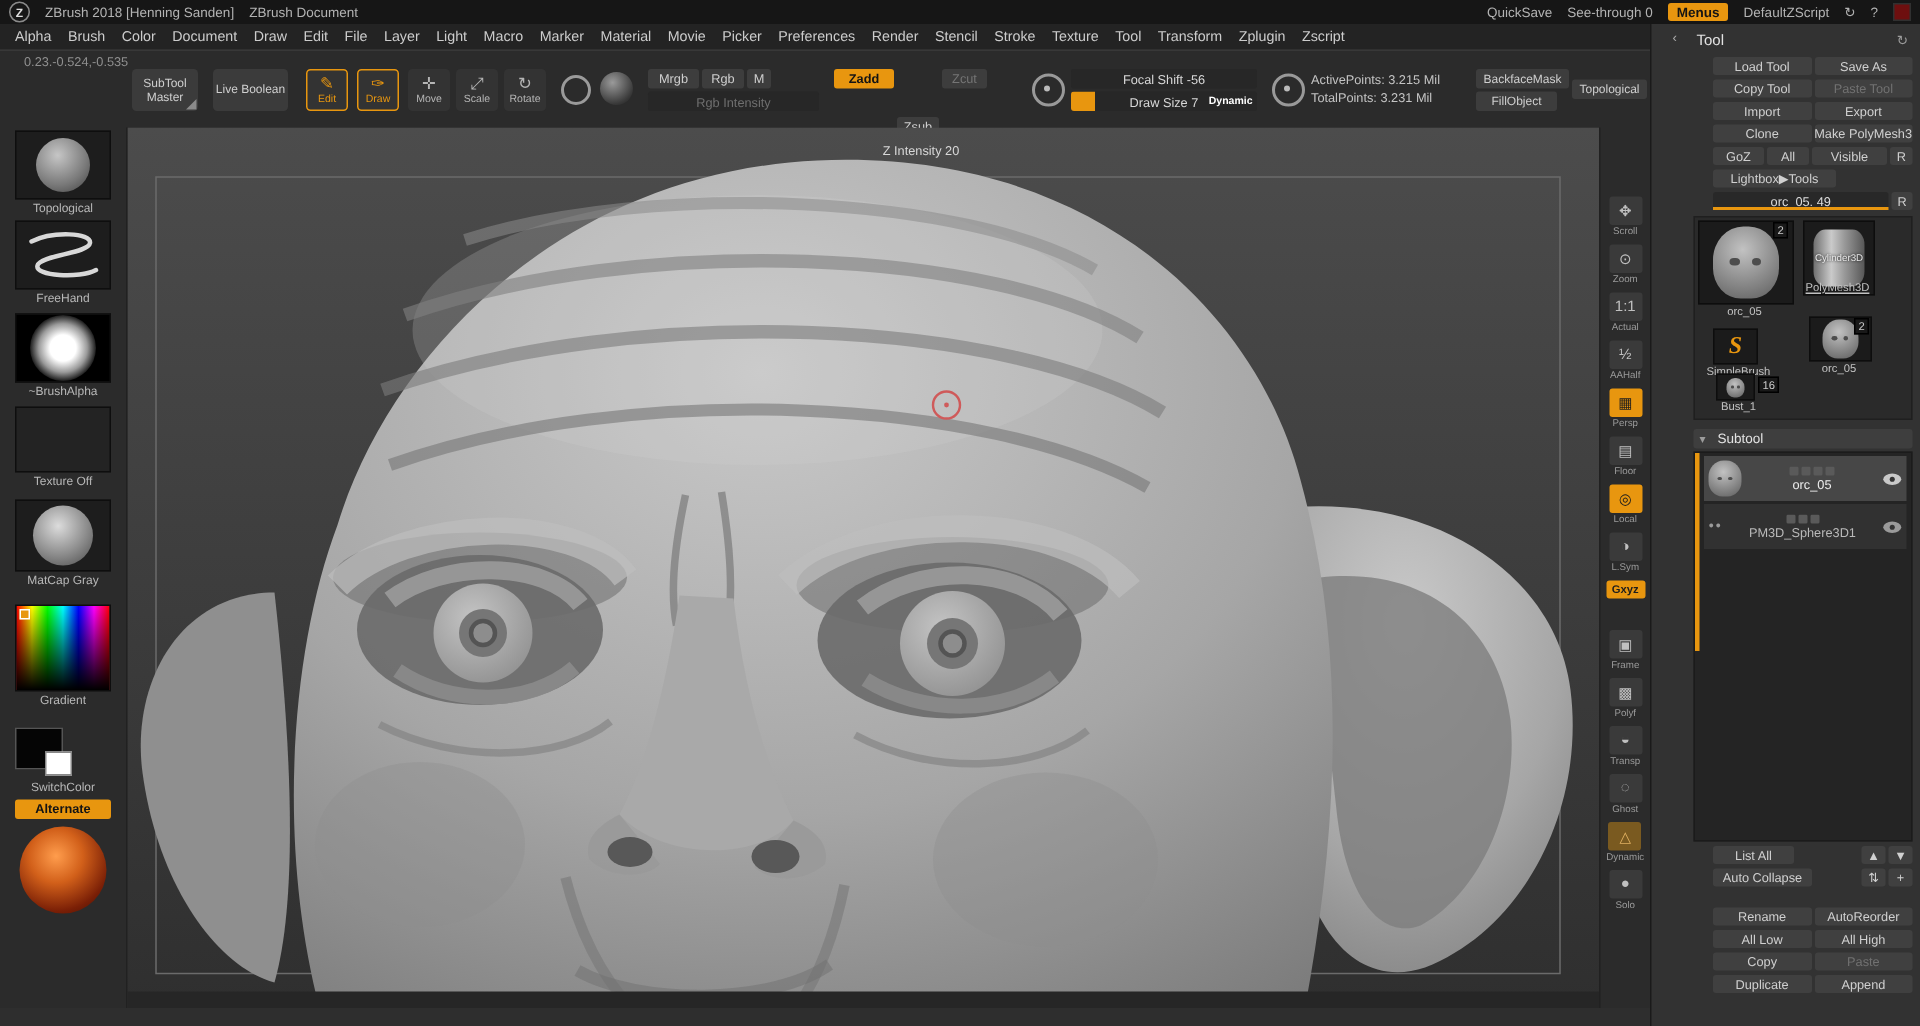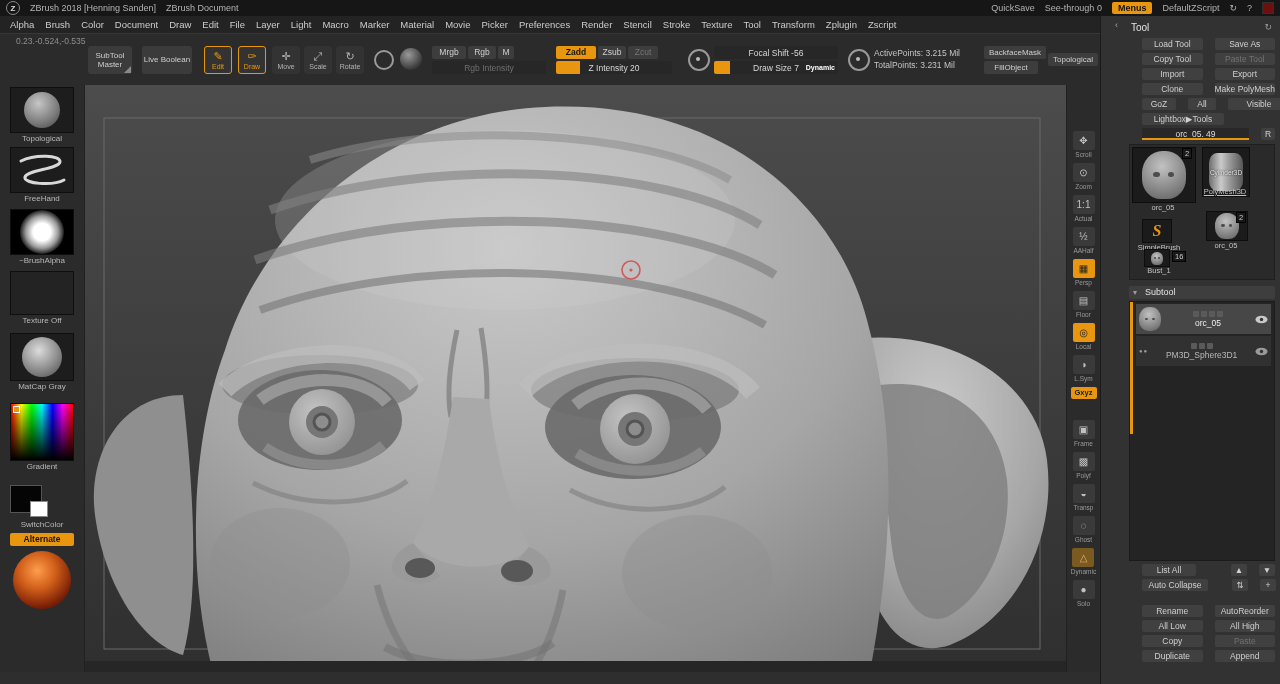--- a/index.html
+++ b/index.html
@@ -90,21 +90,21 @@
            border-radius:2px;text-align:center;line-height:12px;}
   .gap-top{margin-top:16px;}
 
   
   #panel{left:1100px;top:16px;width:180px;height:668px;background:#323232;border-left:1px solid #1a1a1a;
          box-sizing:border-box;}
   #p-collapse{position:absolute;left:14px;top:4px;font-size:9px;color:#aaa;}
   .p-header{height:16px;display:flex;align-items:center;padding:3px 8px 0 30px;font-size:10px;color:#e2e2e2;}
   .p-header .ph-right{margin-left:auto;font-size:9px;color:#9c9c9c;}
   .p-body{margin-left:28px;width:146px;display:flex;flex-direction:column;}
-  .p-row{display:flex;gap:12px;margin-top:3px;padding-left:13px;}
+  .p-row{display:flex;gap:2px;margin-top:3px;padding-left:13px;}
   .p-btn{flex:1;height:12px;background:#404040;border-radius:2px;font-size:8.5px;color:#d0d0d0;text-align:center;
          line-height:12px;overflow:hidden;white-space:nowrap;}
   .p-btn.dim{color:#717171;}
   .p-btn.fix{flex:0 0 auto;}
   .p-slider{position:relative;flex:1;height:12px;background:#282828;border-radius:2px;font-size:8.5px;color:#ddd;
             text-align:center;line-height:12px;}
   .p-slider::after{content:"";position:absolute;left:0;right:0;bottom:0;height:2px;background:#e8960f;}
   #thumbsbox{position:relative;margin-top:4px;height:134px;background:#2a2a2a;border:1px solid #1f1f1f;}
   .mini-head{position:relative;border-radius:46% 46% 42% 42%;
              background:radial-gradient(circle at 45% 32%,#c2c2c2,#8a8a8a 55%,#5c5c5c);}
@@ -222,21 +222,21 @@
         <div class="sbtn" style="width:16px;">M</div>
       </div>
       <div class="slider" style="width:114px;">
         <span class="stext dim">Rgb Intensity</span>
       </div>
     </div>
 
     <div class="sgroup" style="left:556px;width:118px;">
       <div class="srow">
         <div class="sbtn orange" style="width:40px;">Zadd</div>
-        <div class="sbtn" style="width:28px;">Zsub</div>
+        <div class="sbtn" style="width:28px;margin-top:32px;">Zsub</div>
         <div class="sbtn dim" style="width:30px;">Zcut</div>
       </div>
       <div class="slider" style="width:116px;">
         <div class="fill" style="width:24px;"></div>
         <span class="stext">Z Intensity 20</span>
       </div>
     </div>
 
     <div class="knob" style="left:688px;">
         <div class="dot"></div>
@@ -501,21 +501,21 @@
         <div class="p-btn">Import</div>
         <div class="p-btn">Export</div>
       </div>
       <div class="p-row">
         <div class="p-btn">Clone</div>
         <div class="p-btn">Make PolyMesh3D</div>
       </div>
       <div class="p-row">
         <div class="p-btn fix" style="width:34px;">GoZ</div>
         <div class="p-btn fix" style="width:28px;">All</div>
-        <div class="p-btn fix" style="width:62px;">Visible</div>
+        <div class="p-btn fix" style="width:50px;">Visible</div>
         <div class="p-btn">R</div>
       </div>
       <div class="p-row">
         <div class="p-btn fix" style="width:82px;">Lightbox▶Tools</div>
       </div>
       <div class="p-row">
         <div class="p-slider">
           <span>orc_05. 49</span>
         </div>
         <div class="p-btn fix" style="width:14px;">R</div>

